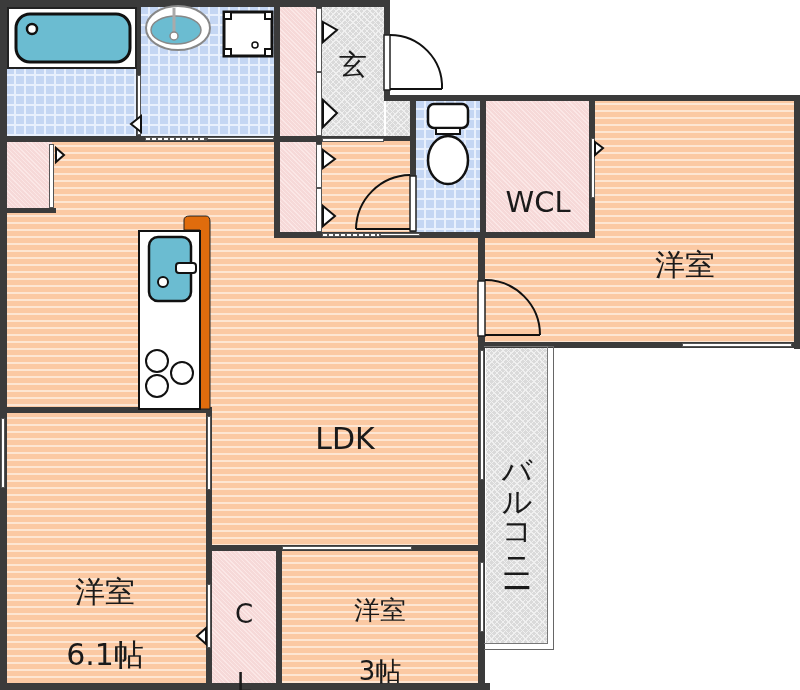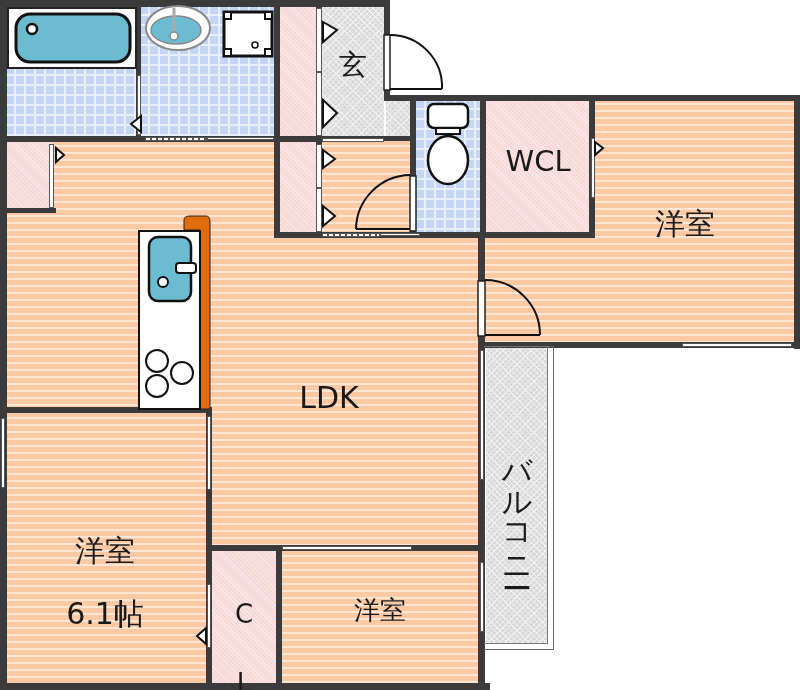--- a/index.html
+++ b/index.html
@@ -28,21 +28,21 @@
   .wall { background: #3b3b3b; }
   .win { background: #ffffff; border: 1px solid #555; }
   .win-dash {
     background: repeating-linear-gradient(to right, #fff 0 4px, #555 4px 6px);
     border: 1px solid #555;
   }
   .label {
     position: absolute; color: #1a1a1a; text-align: center; line-height: 1.05;
     font-family: "DejaVu Sans", sans-serif; white-space: pre-line;
   }
-  .lbl-big { font-size: 30px; }
+  .lbl-big { font-size: 30px; margin-top: 41px; }
   .lbl-mid { font-size: 26px; }
   svg { position: absolute; overflow: visible; }
 </style>
 </head>
 <body>
 
 <div class="abs floor-wood" style="left:6px; top:140px; width:478px; height:410px;"></div>
 
 <div class="abs floor-wood" style="left:484px; top:98px; width:312px; height:248px;"></div>
 
@@ -187,35 +187,36 @@
     <path d="M323 100 L337 113 L323 127 Z"></path>
     <path d="M323 150 L335 159 L323 168 Z"></path>
     <path d="M323 206 L335 216 L323 226 Z"></path>
     <path d="M141 116 L131 124 L141 132 Z" fill="#fff"></path>
     <path d="M56 148 L64 155 L56 162 Z"></path>
     <path d="M595 142 L603 148 L595 155 Z"></path>
     <path d="M206 628 L197 636 L206 644 Z"></path>
   </g>
 </svg>
 
-<div class="label lbl-big" style="left:254px; top:350px; width:150px;">
+<div class="label lbl-big" style="left:270px; top:350px; width:150px;">
   <div>LDK</div>
 </div>
 
 <div class="label lbl-big" style="left:620px; top:176px; width:130px;">
   <div>洋室</div>
 </div>
 
 <div class="label lbl-big" style="left:40px; top:503px; width:130px;">
   <div>洋室</div>
   <div>6.1帖</div>
 </div>
 
 <div class="label lbl-mid" style="left:320px; top:570px; width:120px;">
   <div>洋室</div>
+  <div style="margin-top:6px;">3帖</div>
 </div>
 
 <div class="label lbl-big" style="left:486px; top:146px; width:104px; font-size:29px;">WCL</div>
 
 <div class="label lbl-mid" style="left:212px; top:574px; width:64px;">
   <div>C</div>
   <div style="margin-top:14px;">L</div>
 </div>
 
 <div class="label" style="left:322px; top:50px; width:62px; font-size:28px;">玄</div>

